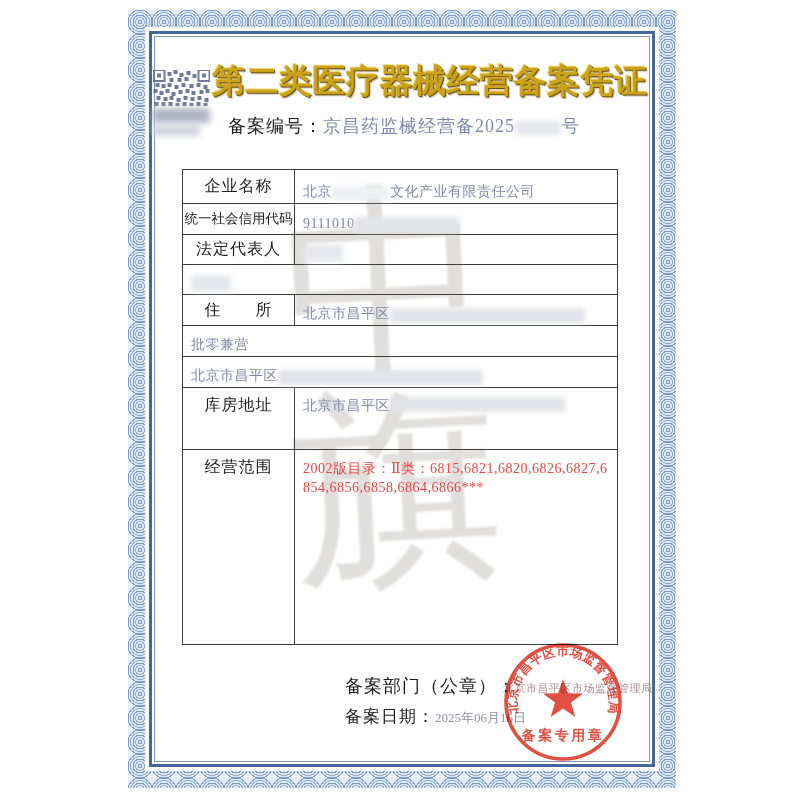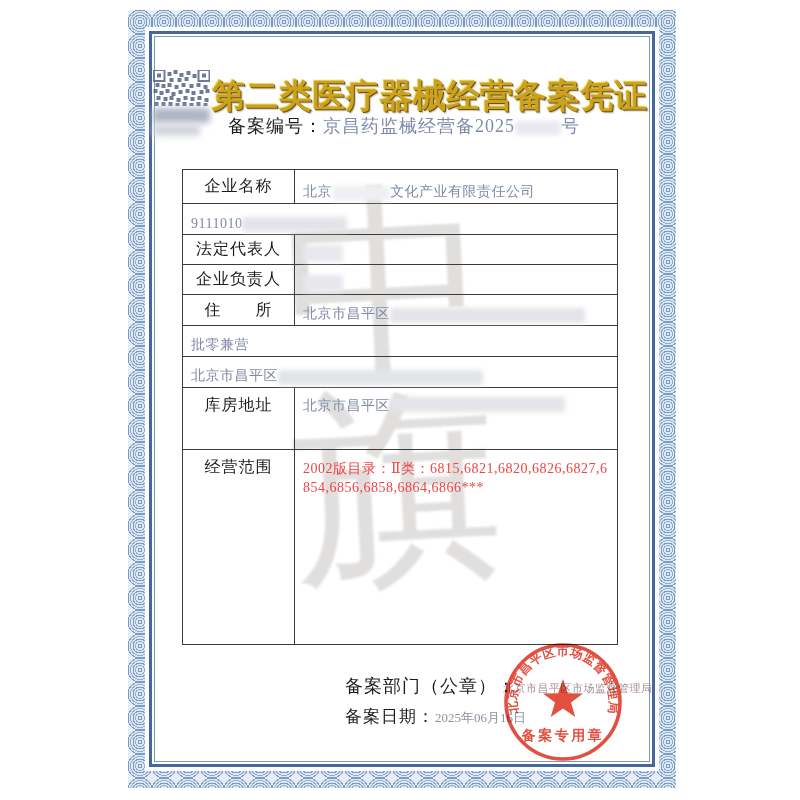--- a/index.html
+++ b/index.html
@@ -33,21 +33,21 @@
     white-space:pre-line;text-align:center;transform:rotate(-3deg);
     font-family:"DejaVu Serif","Liberation Serif",serif;z-index:1;
     pointer-events:none;filter:blur(1px);
   }
   
   .qr{position:absolute;left:1px;top:36px;width:57px;height:36px;opacity:.82;filter:blur(.4px);z-index:2;}
   .qr-band1{position:absolute;left:1px;top:74px;width:57px;height:15px;background:#aeb5c4;filter:blur(3px);border-radius:2px;z-index:2;}
   .qr-band2{position:absolute;left:1px;top:90px;width:47px;height:12px;background:#d2d5dc;filter:blur(3px);border-radius:2px;z-index:2;}
   
   .title{
-    position:absolute;left:60px;top:40px;width:400px;z-index:2;
+    position:absolute;left:60px;top:25px;width:400px;z-index:2;
     font-size:33px;font-weight:bold;letter-spacing:0.5px;color:#caa21e;
     text-shadow:1px 1px 0 #6f5410,2px 2px 1px rgba(60,40,0,.25),-1px -1px 0 #f3d96a;
     white-space:nowrap;
   }
   
   .recno{position:absolute;left:76px;top:80px;z-index:2;font-size:18px;letter-spacing:1px;white-space:nowrap;font-family:Liberation Serif, serif;}
   .recno .lab{color:#1c1c1c;}
   .val{color:#7f8aa8;}
   
   .bz{display:inline-block;height:15px;background:#e3e4e9;filter:blur(2.5px);border-radius:2px;vertical-align:-3px;}
@@ -152,33 +152,33 @@
     <div class="cert-table">
       <div class="trow r0">
         <div class="tlabel">企业名称</div>
         <div class="tvalue">
             <span>北京</span>
             <span class="bz bz-name"></span>
             <span>文化产业有限责任公司</span>
           </div>
       </div>
       <div class="trow r1">
+        <div class="tlabel small">统一社会信用代码</div>
         <div class="tvalue">
             <span>9111010</span>
             <span class="bz bz-code"></span>
           </div>
       </div>
       <div class="trow r2">
         <div class="tlabel">法定代表人</div>
         <div class="tvalue">
             <span class="bz bz-person"></span>
           </div>
       </div>
       <div class="trow r3">
-        <div class="tlabel">企业负责人</div>
         <div class="tvalue">
             <span class="bz bz-person"></span>
           </div>
       </div>
       <div class="trow r4">
         <div class="tlabel">住　　所</div>
         <div class="tvalue">
             <span>北京市昌平区</span>
             <span class="bz bz-addr1"></span>
           </div>

